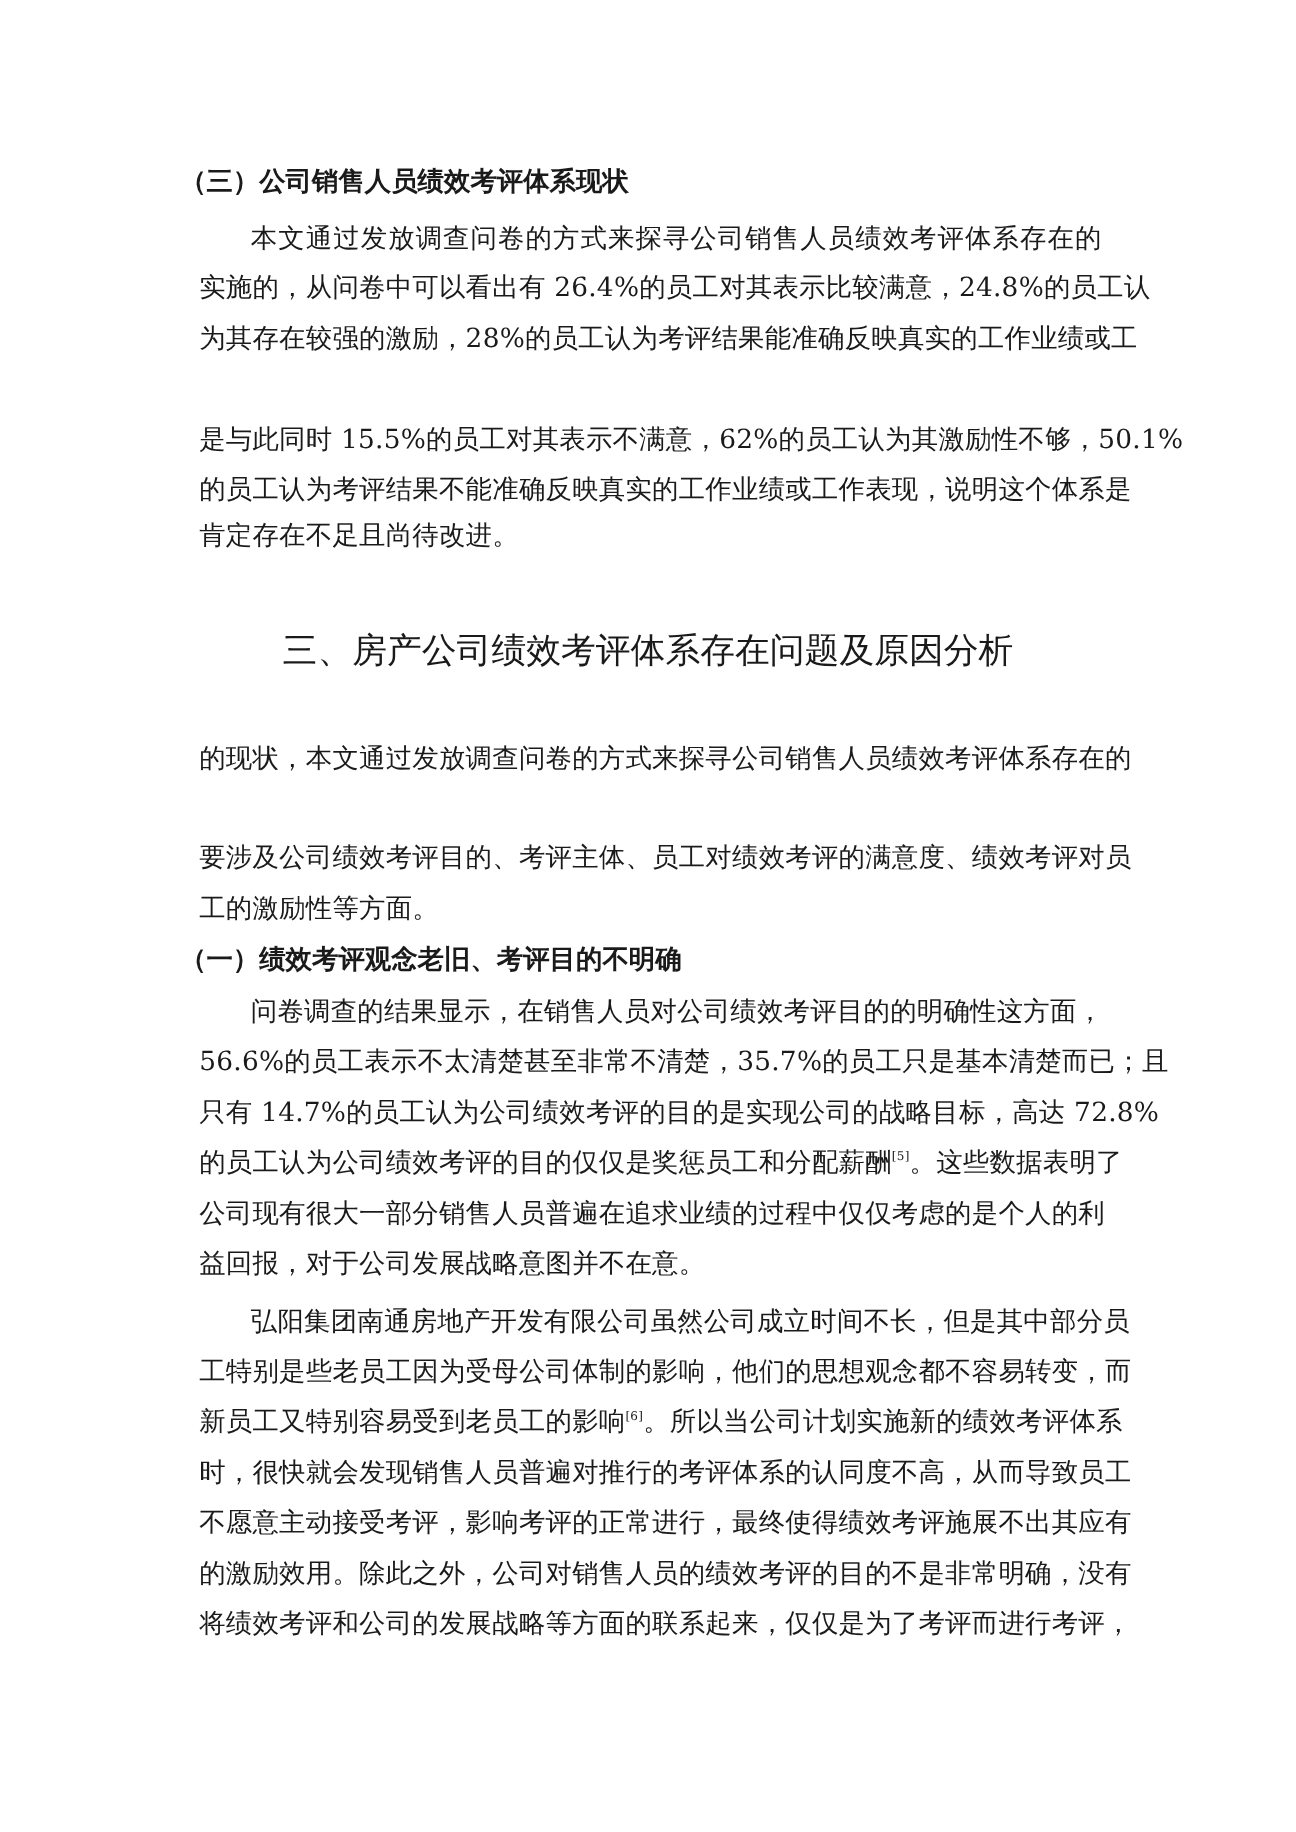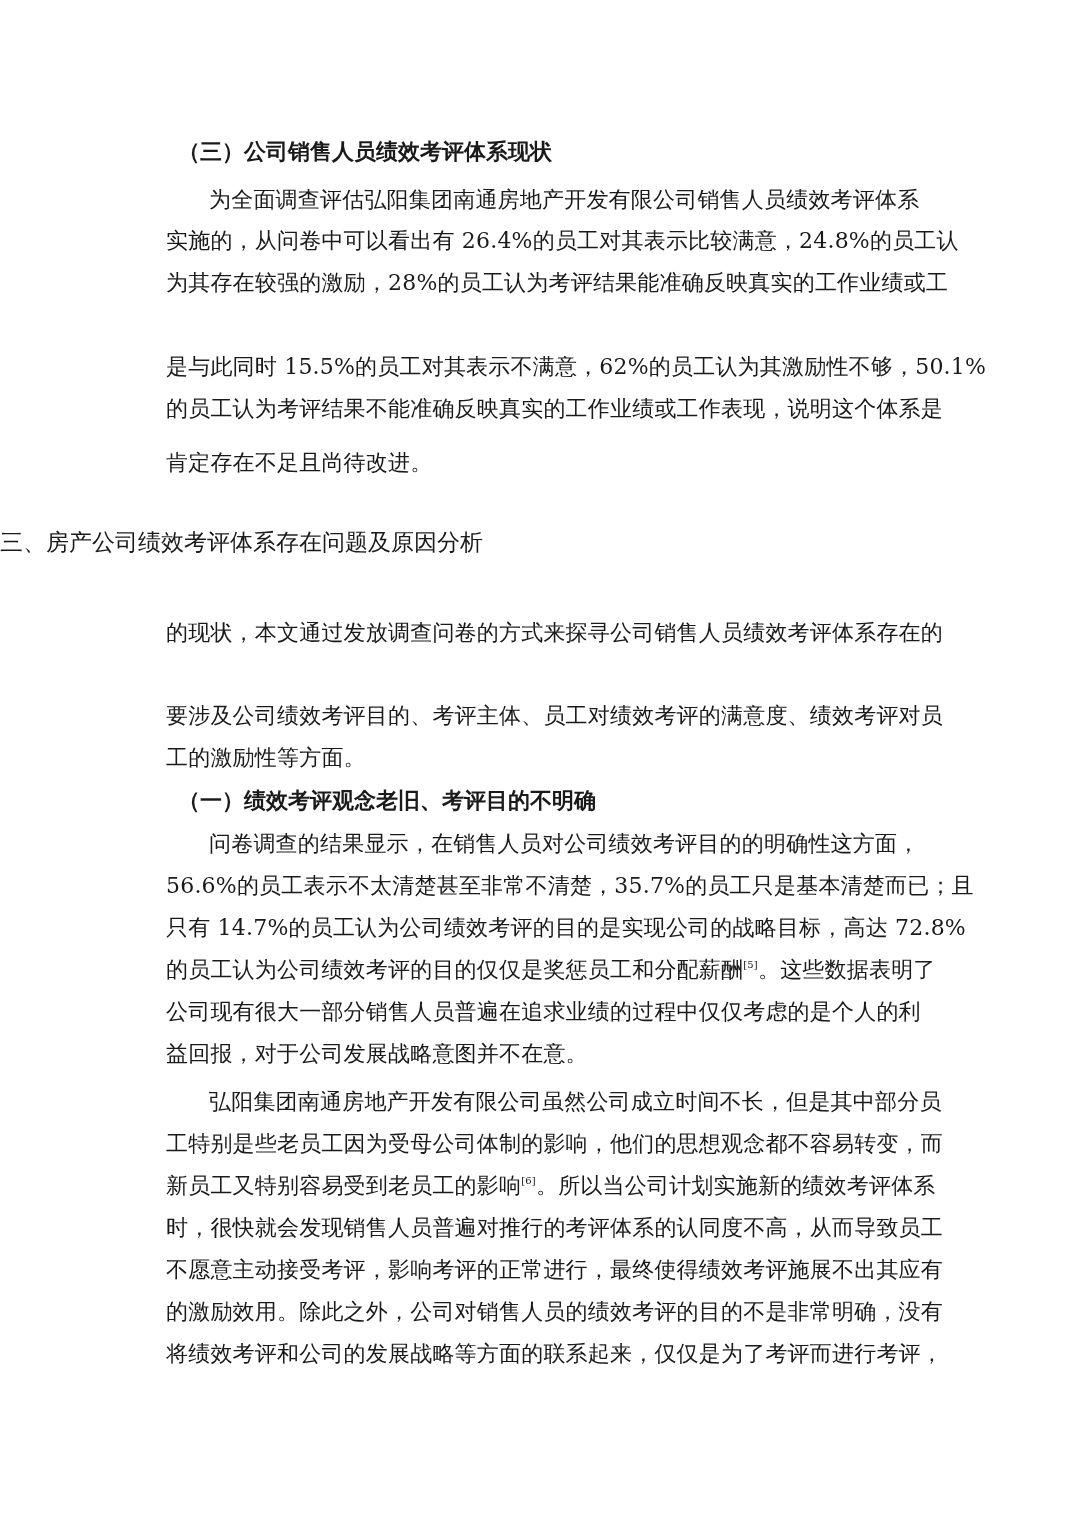--- a/index.html
+++ b/index.html
@@ -4,37 +4,37 @@
 <style>
   html, body { margin: 0; padding: 0; background: #ffffff; }
   body { width: 1080px; height: 1527px; position: relative; overflow: hidden;
          font-family: "DejaVu Serif", "Liberation Serif", serif; color: #1a1a1a; }
   .page { position: absolute; left: 0; top: 0; width: 1080px; height: 1527px; }
   .line { position: absolute; left: 166px; width: 752px; font-size: 22px; line-height: 30px;
           white-space: nowrap; text-align: justify; text-align-last: justify; letter-spacing: 0.2px; }
   .line.last { text-align-last: left; }
   .line.indent { left: 209px; width: 709px; }
   .h3 { position: absolute; left: 150px; font-size: 22px; line-height: 30px; font-weight: bold;
-        font-family: "DejaVu Sans", "Liberation Sans", sans-serif; white-space: nowrap; margin-left: 28px; }
-  .h2 { position: absolute; left: 0; width: 1080px; font-size: 23px; line-height: 38px;
+        font-family: "DejaVu Sans", "Liberation Sans", sans-serif; white-space: nowrap; }
+  .h2 { position: absolute; left: 0; width: 1080px; text-align: center; font-size: 29px; line-height: 38px;
         font-family: "DejaVu Sans", "Liberation Sans", sans-serif; white-space: nowrap; }
   sup.cite { font-size: 10px; vertical-align: 9px; line-height: 0; }
 </style>
 </head>
 <body>
 
 <div class="page">
 
   <div class="h3" style="top:137px">（三）公司销售人员绩效考评体系现状</div>
-  <div class="line indent" style="top:185px">为全面调查评估弘阳集团南通房地产开发有限公司销售人员绩效考评体系</div>
+  <div class="line indent" style="top:185px">本文通过发放调查问卷的方式来探寻公司销售人员绩效考评体系存在的</div>
   <div class="line" style="top:226px">实施的，从问卷中可以看出有 26.4%的员工对其表示比较满意，24.8%的员工认</div>
   <div class="line" style="top:268px">为其存在较强的激励，28%的员工认为考评结果能准确反映真实的工作业绩或工</div>
   <div class="line" style="top:352px">是与此同时 15.5%的员工对其表示不满意，62%的员工认为其激励性不够，50.1%</div>
   <div class="line" style="top:394px">的员工认为考评结果不能准确反映真实的工作业绩或工作表现，说明这个体系是</div>
-  <div class="line last" style="top:448px">肯定存在不足且尚待改进。</div>
+  <div class="line last" style="top:432px">肯定存在不足且尚待改进。</div>
 
   <div class="h2" style="top:523px">三、房产公司绩效考评体系存在问题及原因分析</div>
 
   <div class="line" style="top:618px">的现状，本文通过发放调查问卷的方式来探寻公司销售人员绩效考评体系存在的</div>
   <div class="line" style="top:701px">要涉及公司绩效考评目的、考评主体、员工对绩效考评的满意度、绩效考评对员</div>
   <div class="line last" style="top:743px">工的激励性等方面。</div>
 
   <div class="h3" style="top:786px">（一）绩效考评观念老旧、考评目的不明确</div>
 
   <div class="line indent" style="top:829px">问卷调查的结果显示，在销售人员对公司绩效考评目的的明确性这方面，</div>

